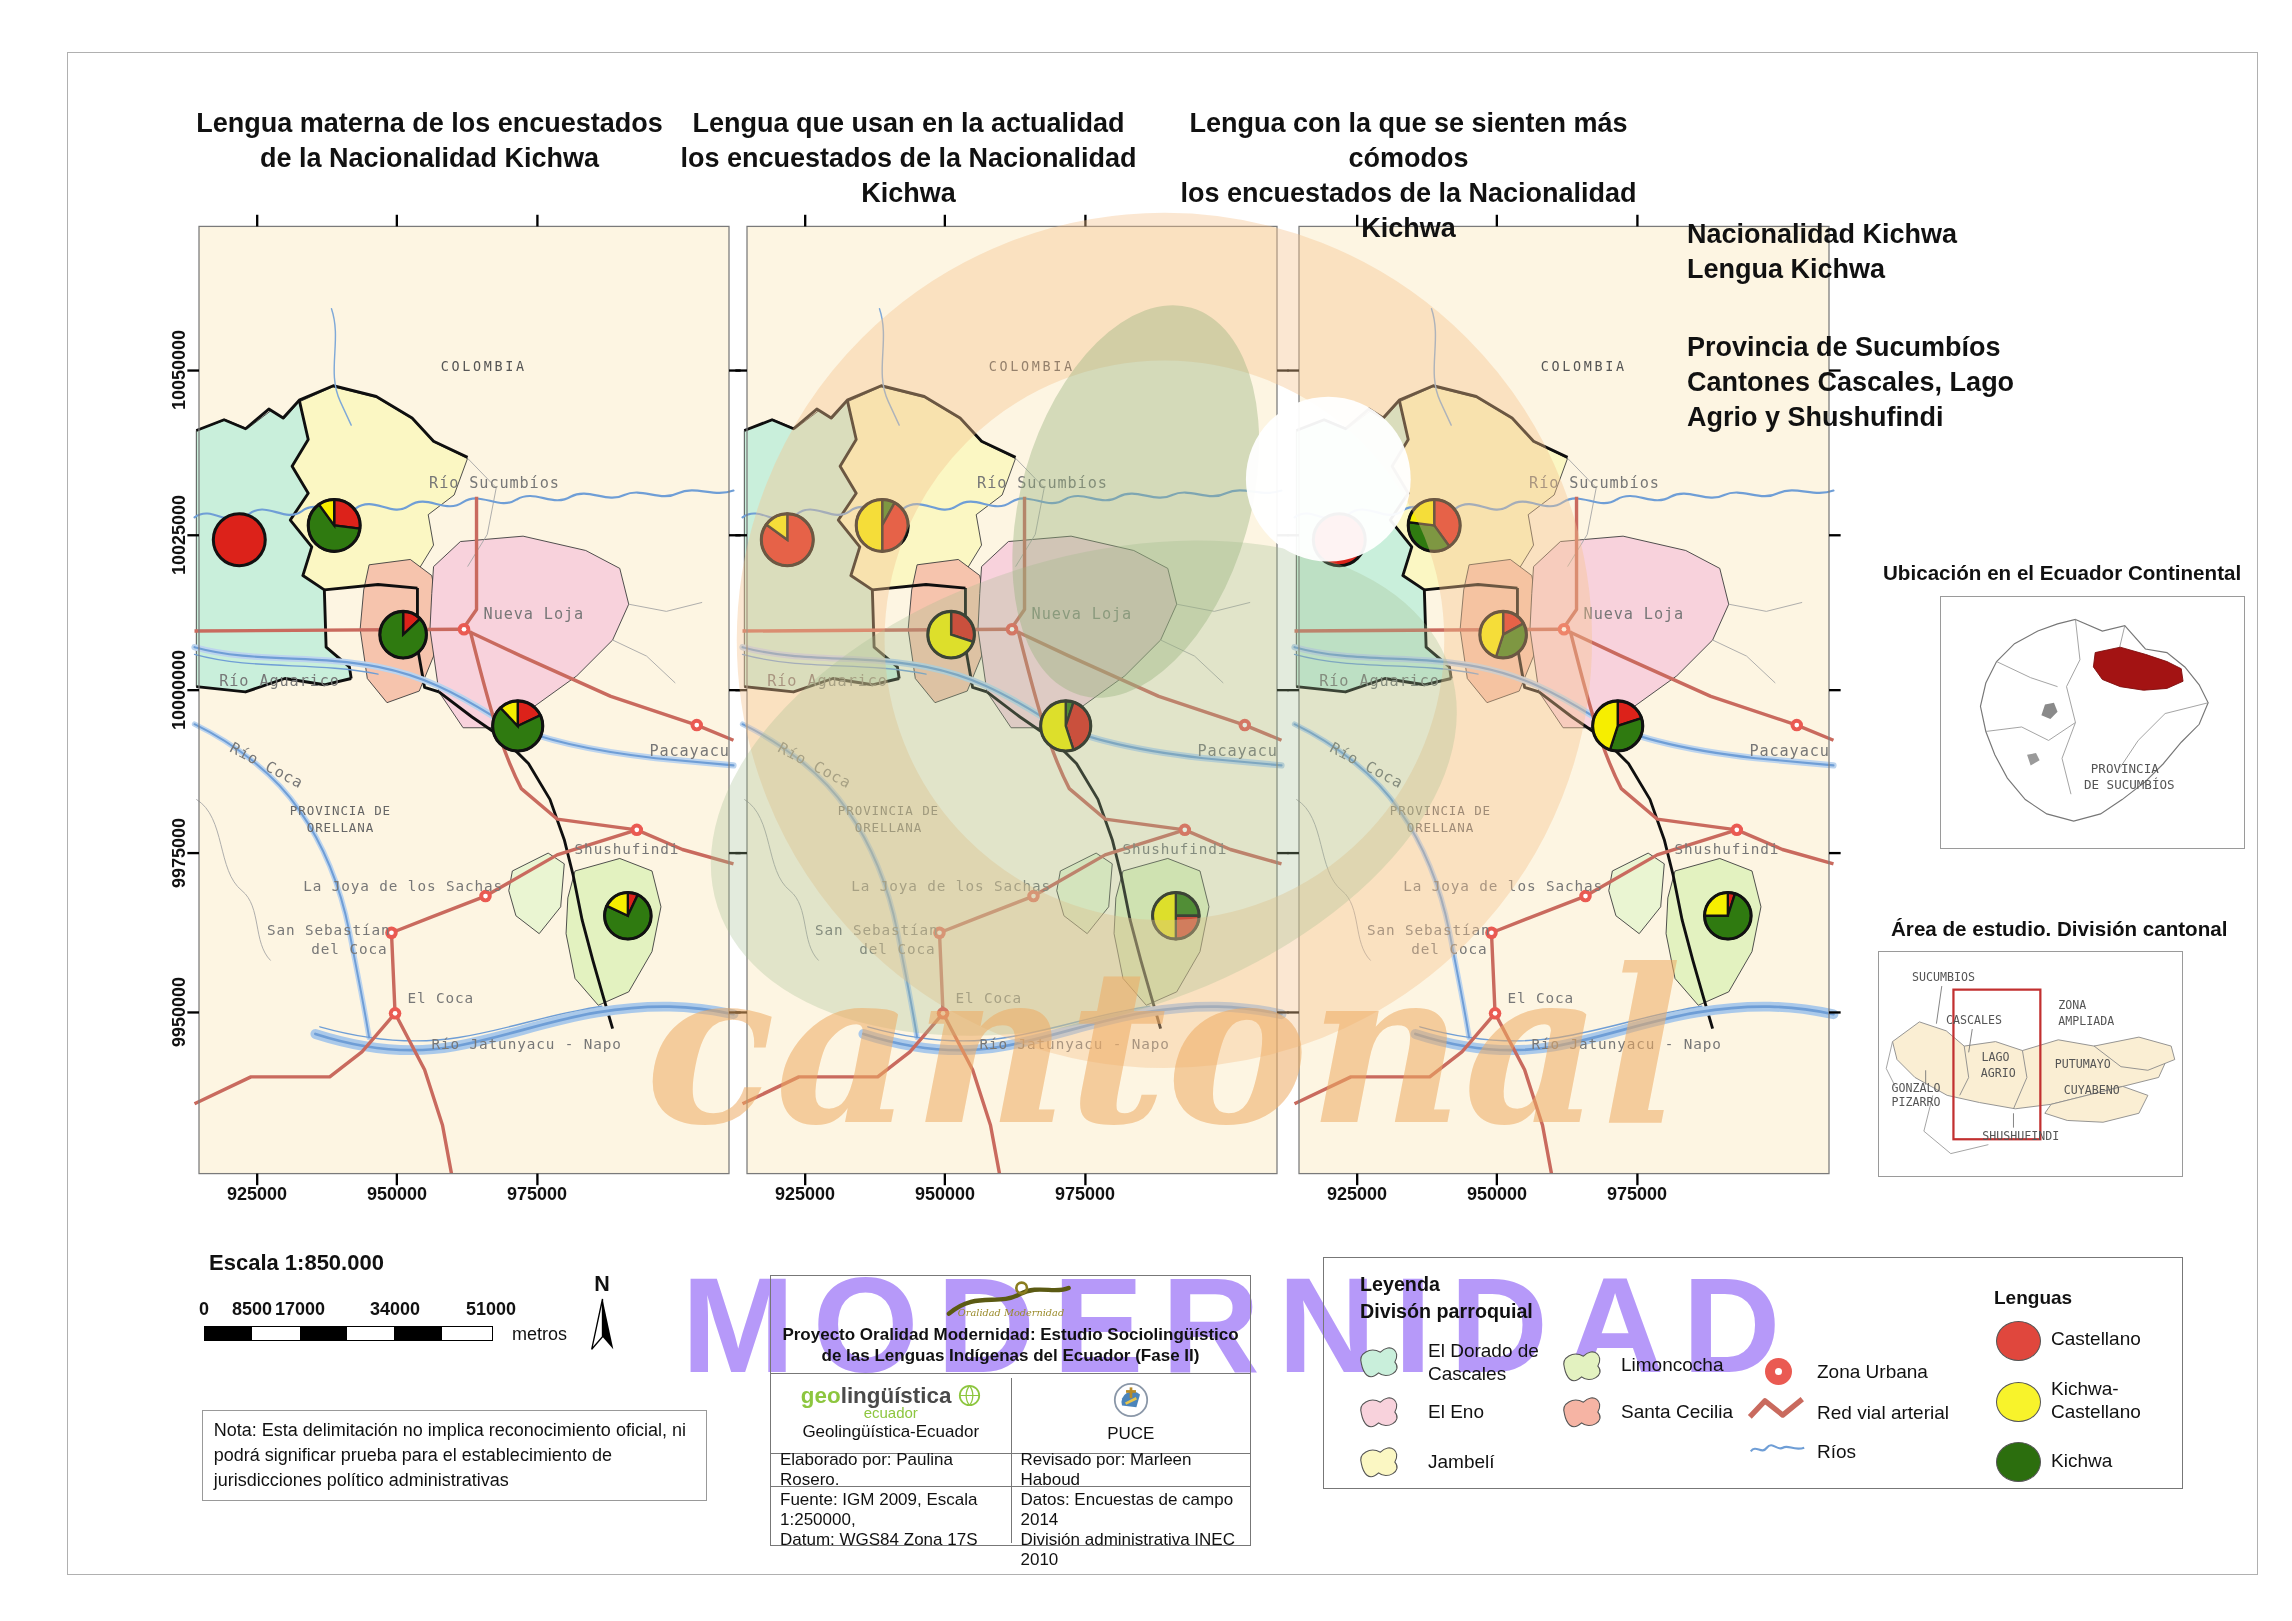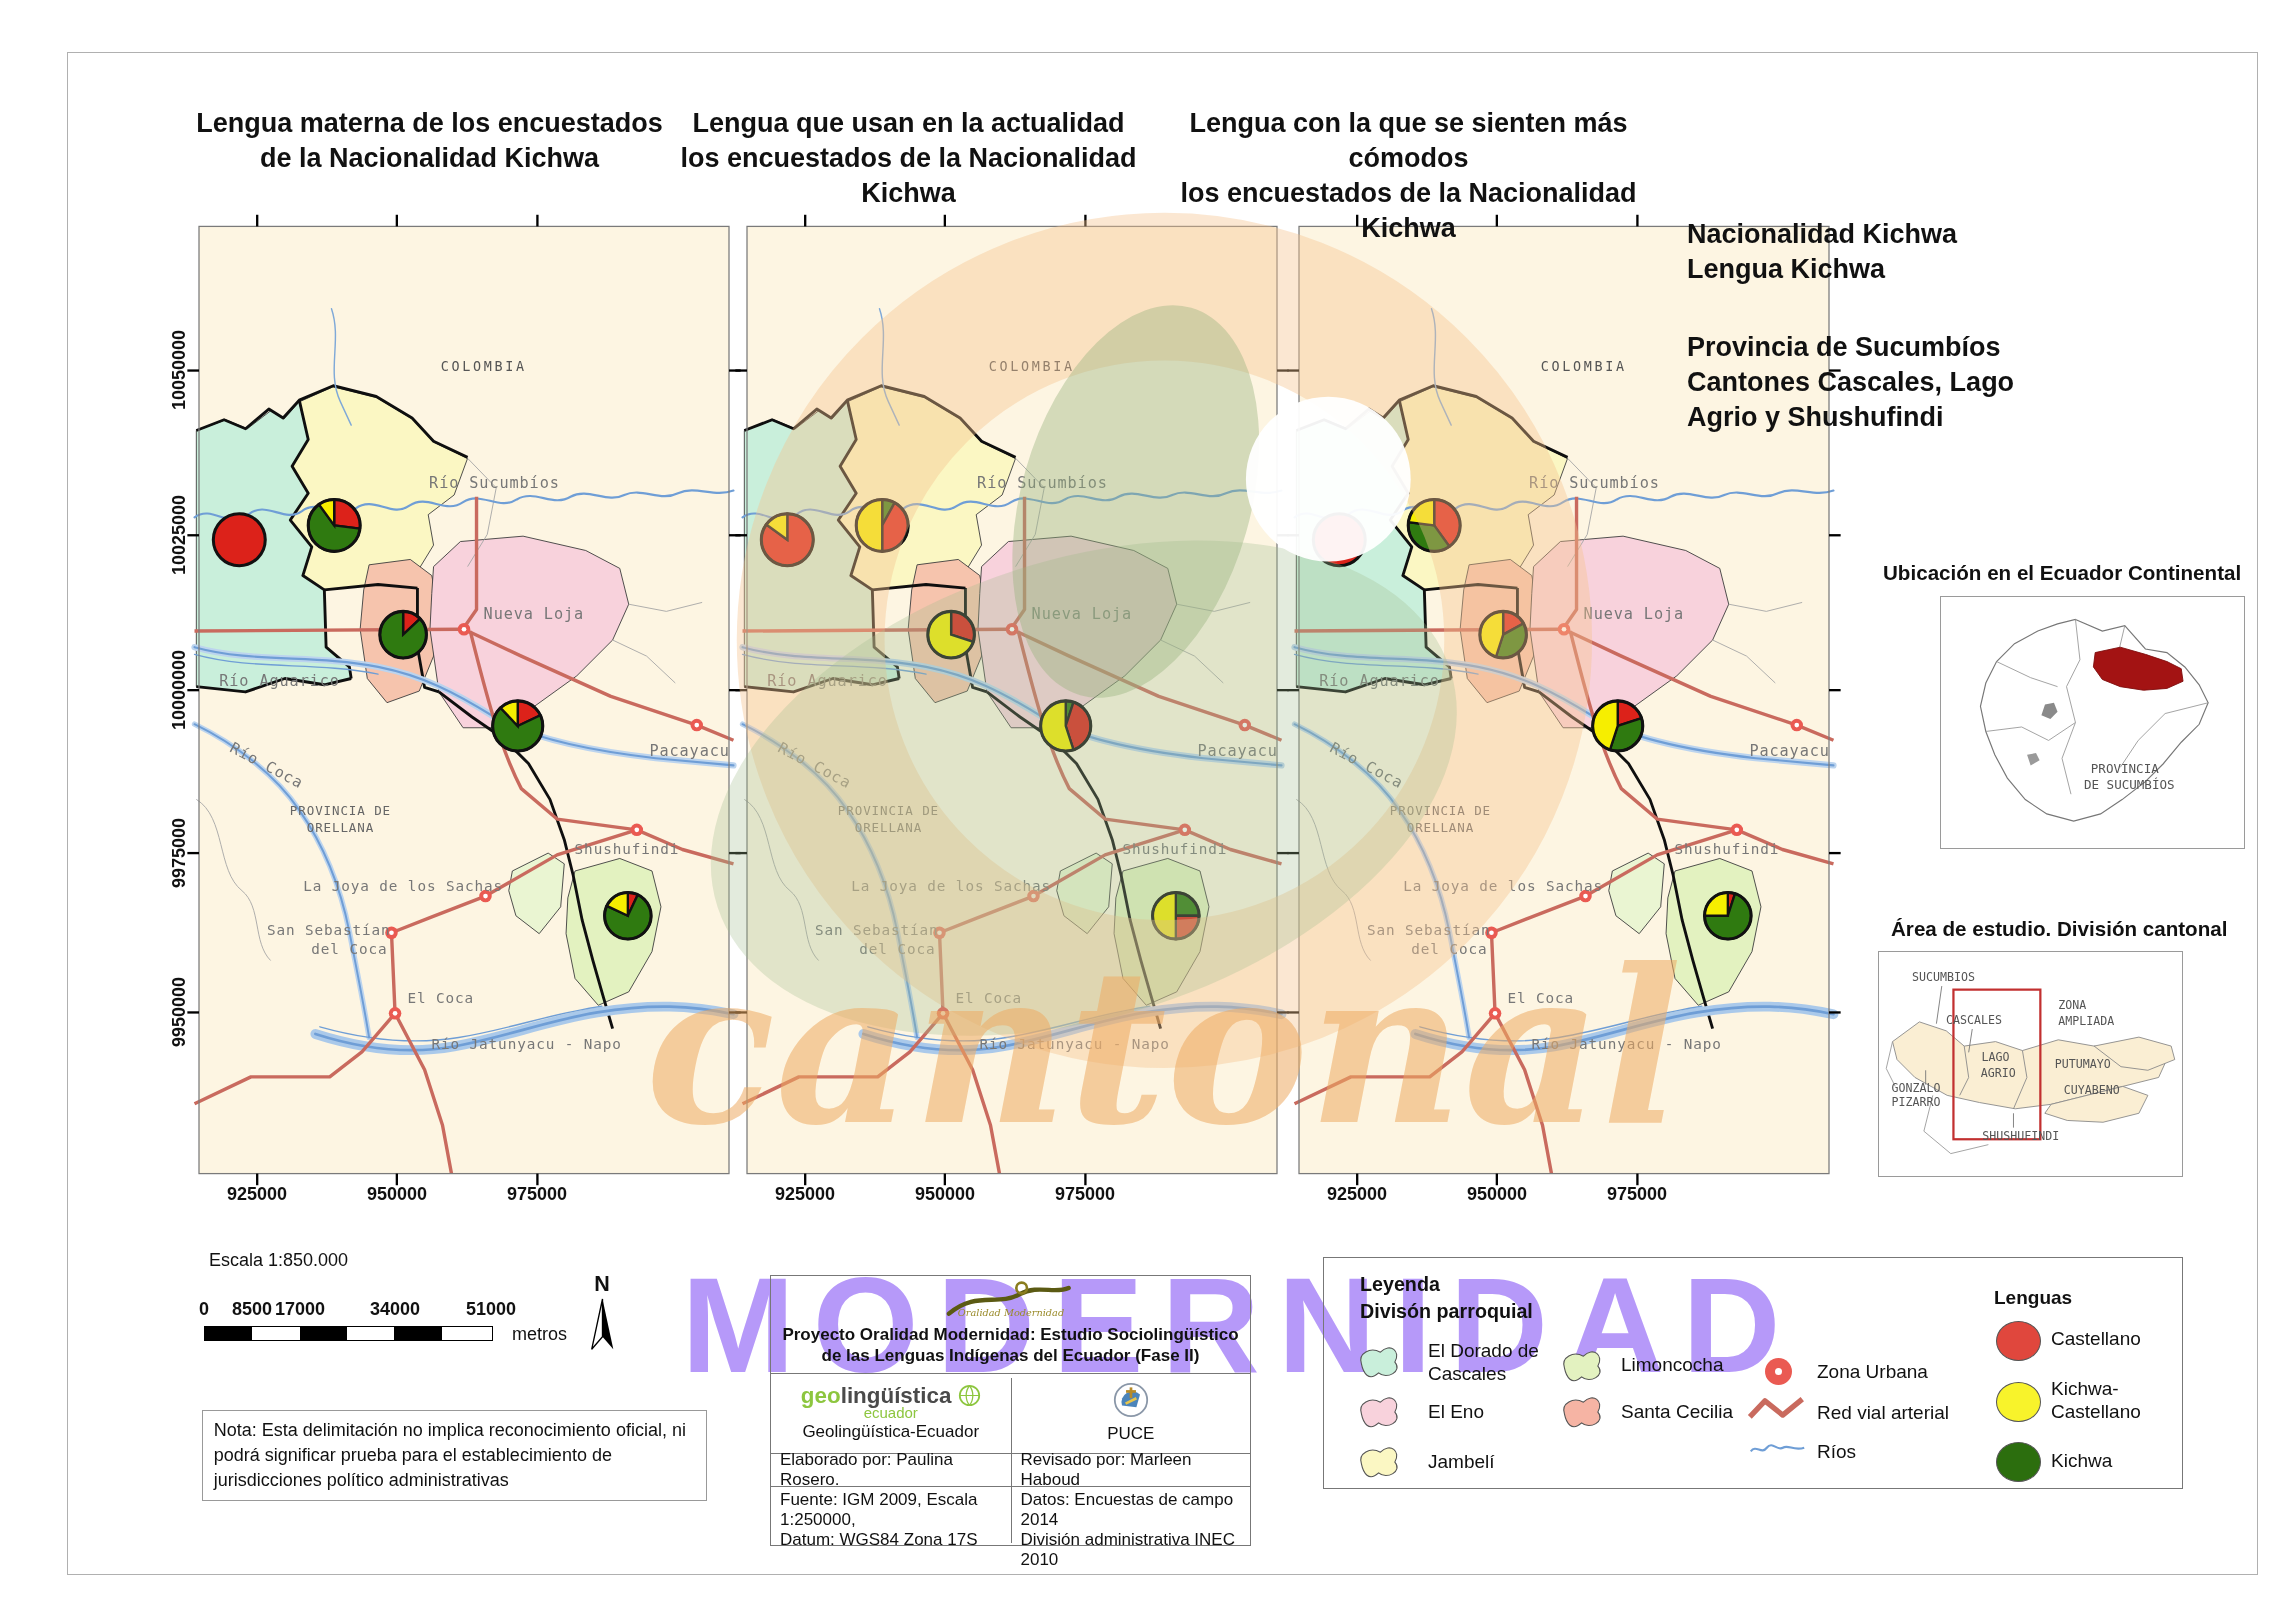--- a/index.html
+++ b/index.html
@@ -15,21 +15,21 @@
   .wm{position:absolute;left:0;top:0;z-index:3;pointer-events:none;}
   .wm-script{position:absolute;left:1164px;top:922px;transform:translateX(-50%);
              font-family:"DejaVu Serif",serif;font-style:italic;font-weight:bold;font-size:213px;
              color:#eeab63;opacity:.55;z-index:3;pointer-events:none;white-space:nowrap;}
   .wm-caps{position:absolute;left:1240px;top:1247px;transform:translateX(-50%);
            font-weight:800;font-size:136px;letter-spacing:18px;color:#8b5cf6;opacity:.62;z-index:3;
            pointer-events:none;white-space:nowrap;}
   .sb-block{position:absolute;left:1687px;width:412px;font-weight:bold;font-size:27px;line-height:35px;z-index:4;}
   .inset-title{position:absolute;font-weight:bold;font-size:20.6px;z-index:4;}
   .inset-box{position:absolute;border:0.9px solid #9a9a9a;background:transparent;z-index:4;}
-  .scale-title{position:absolute;left:209px;top:1250px;font-weight:normal;font-size:18px;z-index:4;}
+  .scale-title{position:absolute;left:209px;top:1250px;font-weight:bold;font-size:22px;z-index:4;}
   .scale-num{position:absolute;top:1299px;font-weight:bold;font-size:18px;transform:translateX(-50%);z-index:4;}
   .scale-unit{position:absolute;left:512px;top:1324px;font-size:18px;z-index:4;}
   .scalebar{position:absolute;left:204px;top:1326px;width:287px;height:13.4px;border:0.9px solid #000;
             display:flex;z-index:4;}
   .scalebar div{height:100%;}
   .north{position:absolute;left:584px;top:1272px;width:36px;text-align:center;z-index:4;}
   .north .n{font-weight:bold;font-size:21.5px;}
   .notebox{position:absolute;left:202px;top:1410px;width:482px;border:0.9px solid #999;
            padding:7.2px 10.7px;font-size:18px;line-height:25px;z-index:4;}
   .attr{position:absolute;left:770px;top:1259px;width:479px;height:269px;border:0.9px solid #777;z-index:4;

